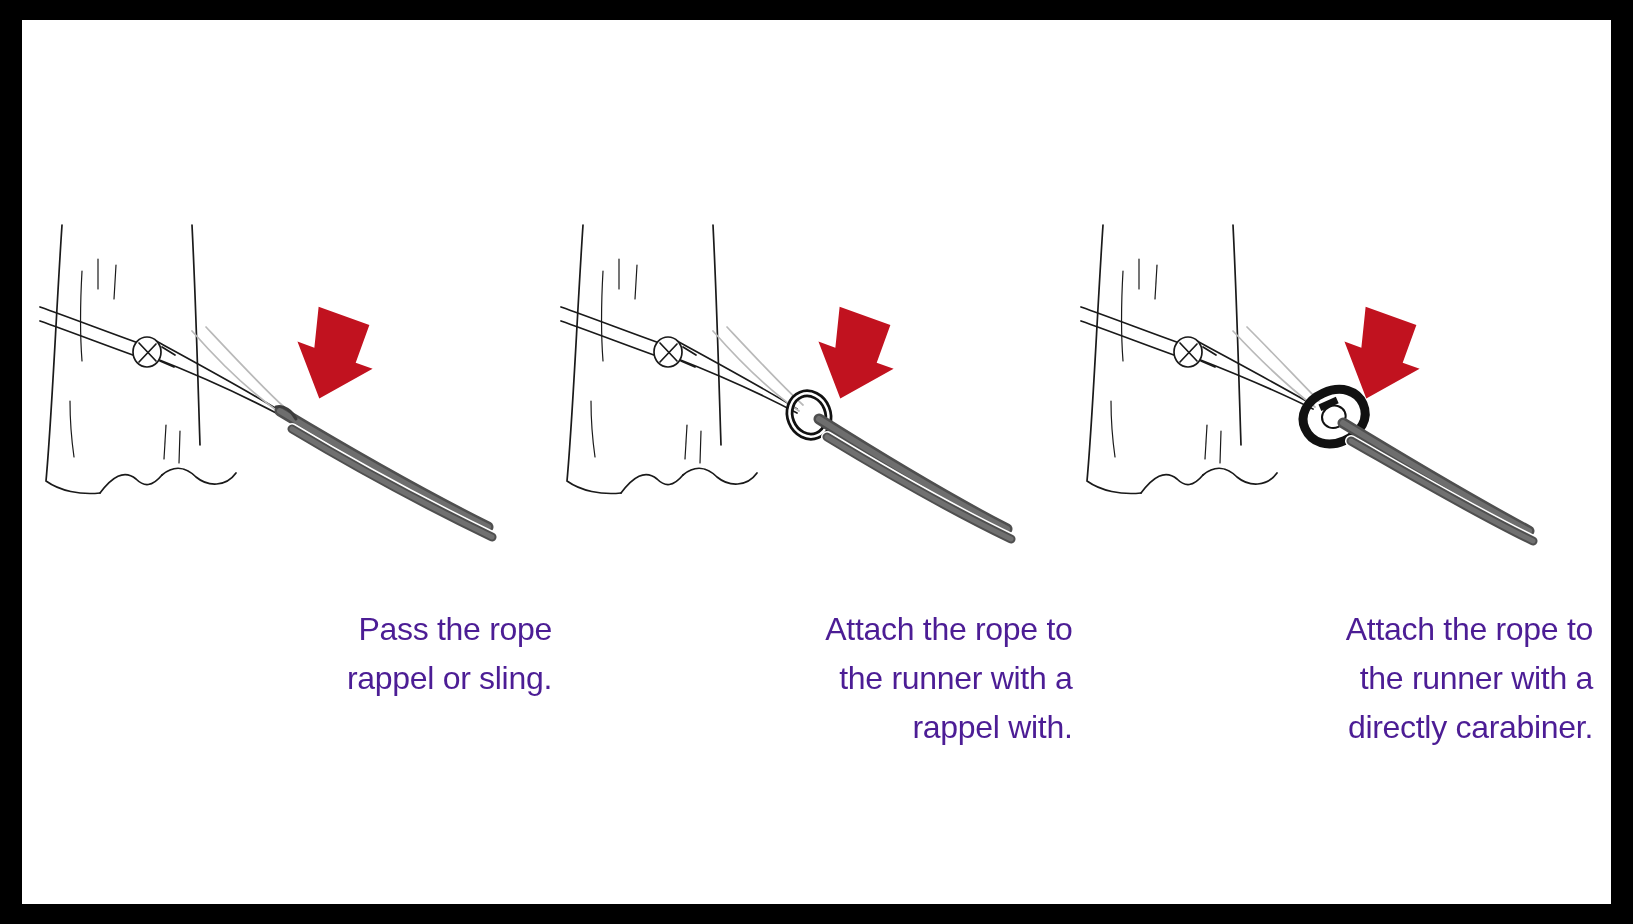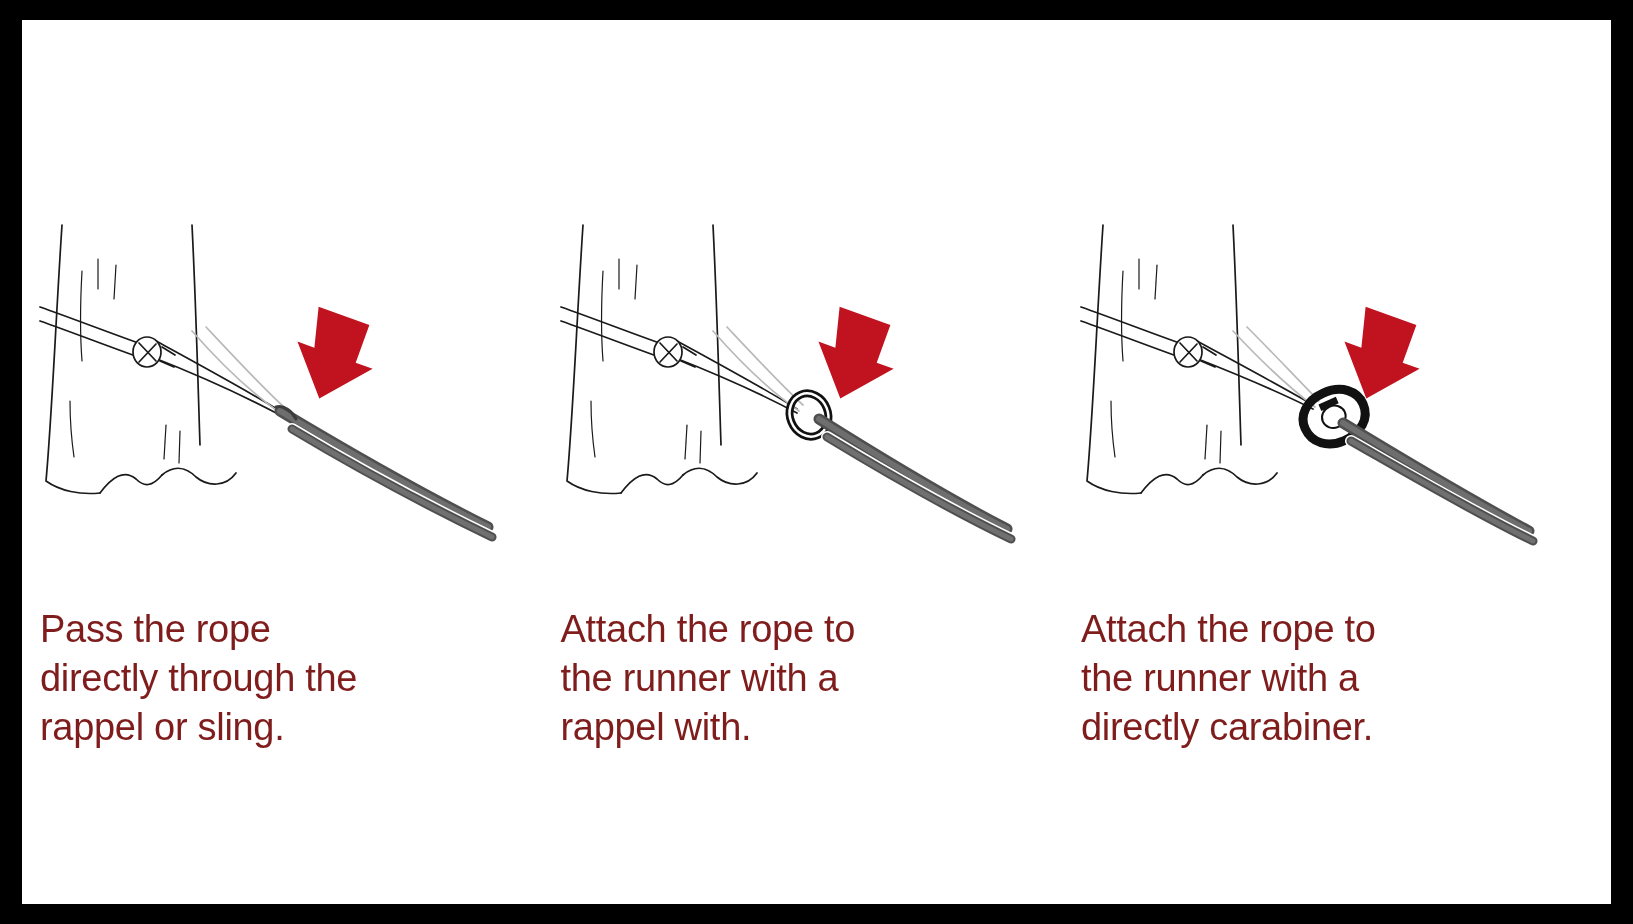--- a/index.html
+++ b/index.html
@@ -52,24 +52,24 @@
     left: 0;
     top: 195px;
     width: 512px;
     height: 330px;
   }
   .caption {
     position: absolute;
     left: 0;
     top: 585px;
     width: 512px;
-    text-align: left;
-    font-size: 38px;
+    text-align: right;
+    font-size: 32px;
     line-height: 49px;
-    color: #7f1d1d;
+    color: #4c1d95;
     font-family: "Liberation Sans", sans-serif;
     letter-spacing: -0.3px;
   }
   .caption span {
     display: block;
   }
   svg { display: block; overflow: visible; }
 </style>
 </head>
 <body>
@@ -119,21 +119,20 @@
               <path d="M236 192 C 244 190, 252 196, 256 204" stroke="#3d3d3d" stroke-width="3"></path>
             </g>
 
             <g>
               <path d="M262 100 L316 100 L316 140 L334 140 L294 186 L254 140 L272 140 Z" transform="rotate(20 294 143)" fill="#c1121f"></path>
             </g>
           </svg>
         </div>
         <div class="caption">
           <span>Pass the rope</span>
-          <span>directly through the</span>
           <span>rappel or sling.</span>
         </div>
       </div>
 
       <div class="panel">
         <div class="art">
           <svg width="512" height="330" viewBox="0 0 512 330">
             <g fill="none" stroke="#1a1a1a" stroke-width="1.7" stroke-linecap="round" stroke-linejoin="round">
               <path d="M22 10 C 16 100, 12 200, 6 266 C 20 276, 40 280, 60 278"></path>
               <path d="M152 10 C 156 90, 158 170, 160 230"></path>

